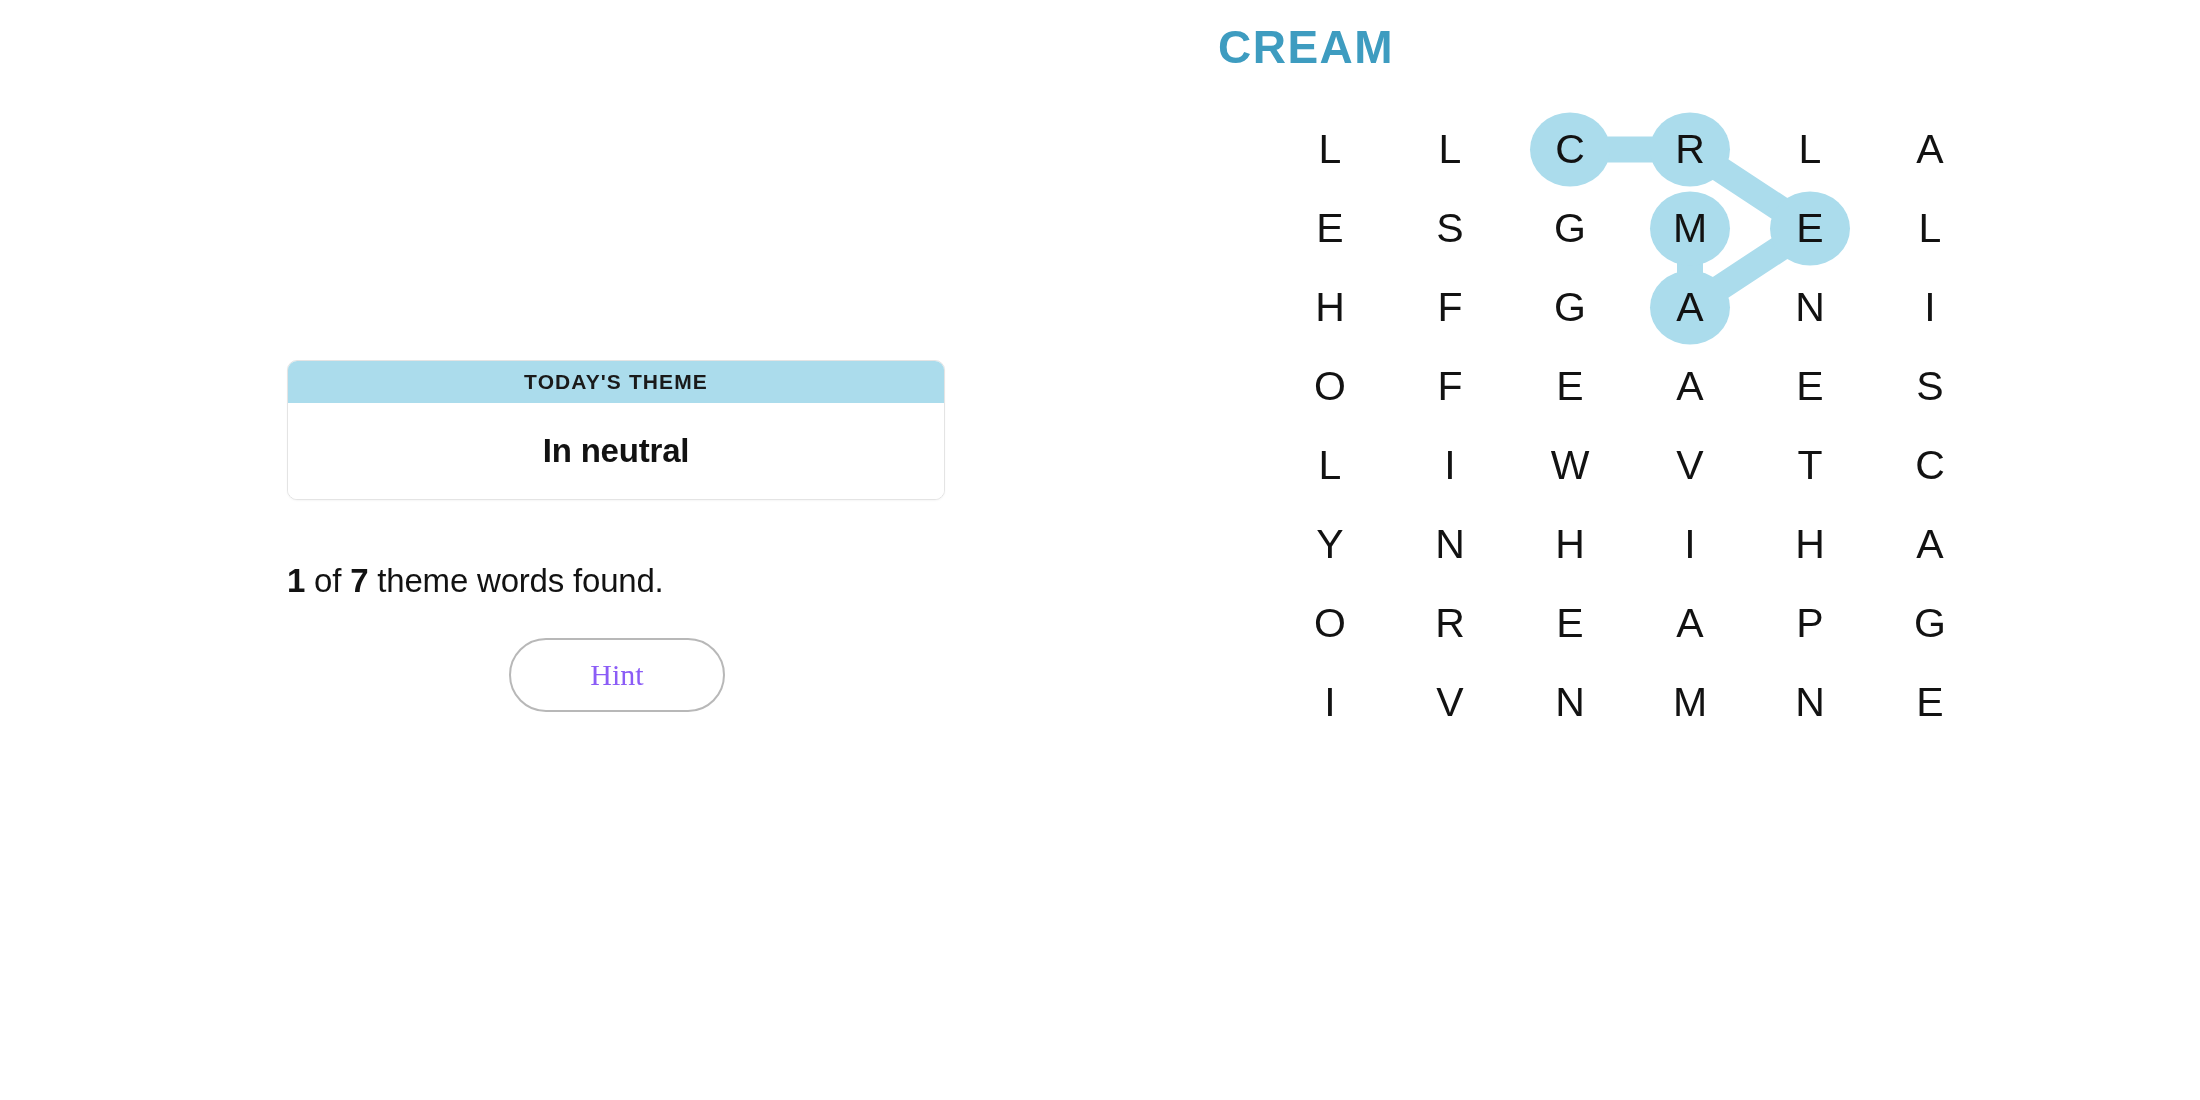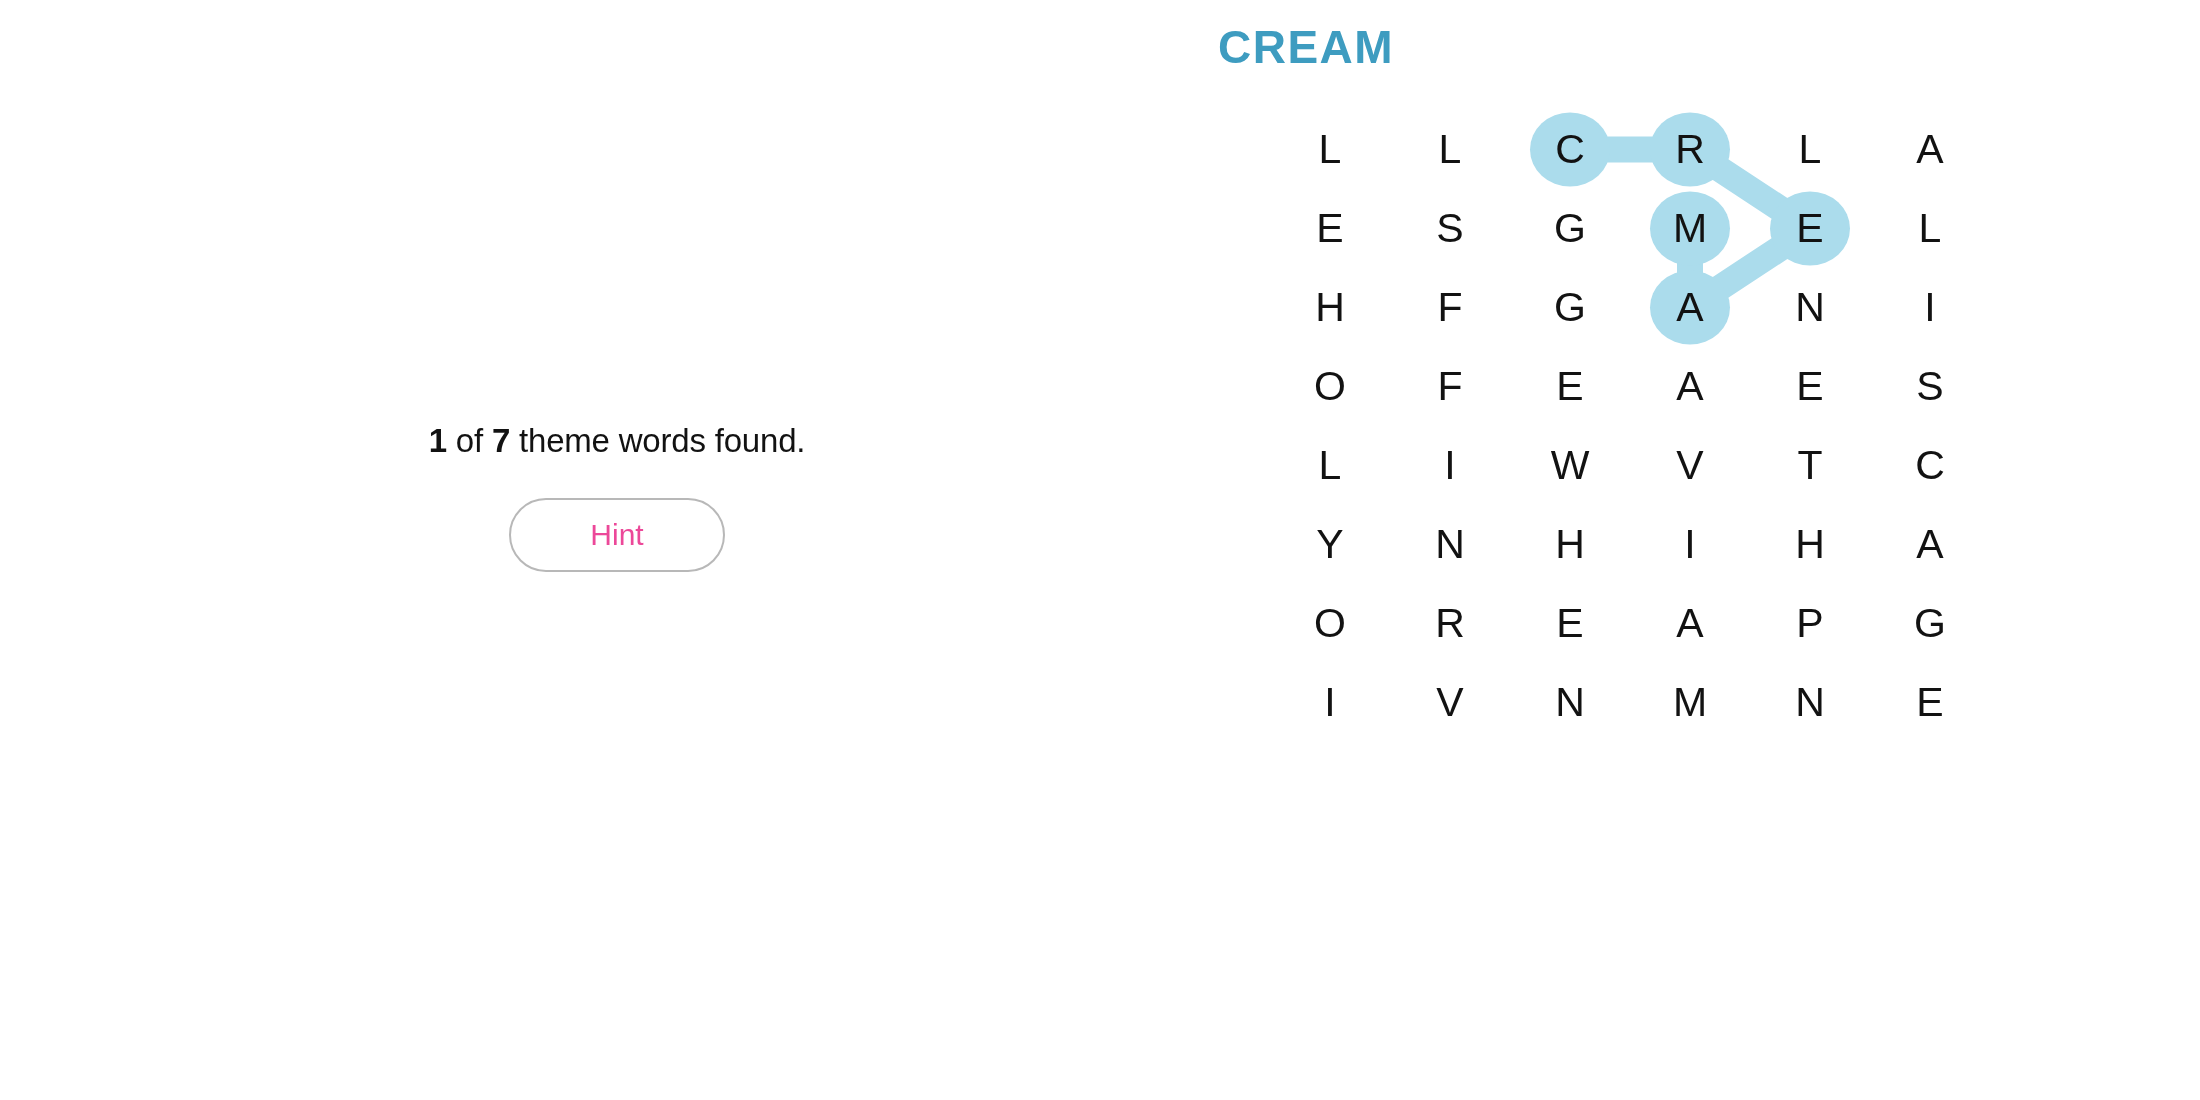--- a/index.html
+++ b/index.html
@@ -59,21 +59,21 @@
 
   #theme-text {
     font-size: 33px;
     font-weight: 700;
     color: #121212;
     letter-spacing: -0.2px;
   }
 
   #progress-line {
     margin-top: 62px;
-    text-align: center;
+    text-align: left;
     font-size: 33px;
     color: #121212;
     letter-spacing: -0.2px;
     white-space: nowrap;
   }
   #progress-line .num {
     font-weight: 700;
   }
 
   #hint-button-wrap {
@@ -81,23 +81,23 @@
     display: flex;
     justify-content: center;
   }
 
   #hint-button {
     width: 216px;
     height: 74px;
     border-radius: 37px;
     border: 2px solid #b8b8b8;
     background: #ffffff;
-    color: #ec4899;
+    color: #8b5cf6;
     font-size: 30px;
-    font-family: Liberation Sans, sans-serif;
+    font-family: Liberation Serif, serif;
     cursor: pointer;
     padding: 0;
     line-height: 70px;
   }
 
   
   #puzzle-panel {
     position: absolute;
     left: 1270px;
     top: 20px;
@@ -150,20 +150,26 @@
     z-index: 2;
   }
 </style>
 </head>
 <body>
 
 <div id="page">
 
   <div id="left-panel">
 
+    <div id="theme-card">
+      <div id="theme-card-header">TODAY'S THEME</div>
+      <div id="theme-card-body">
+        <span id="theme-text">In neutral</span>
+      </div>
+    </div>
 
     <div id="progress-line"><span class="num">1</span><span> of </span><span class="num">7</span><span> theme words found.</span></div>
 
     <div id="hint-button-wrap">
       <button id="hint-button">Hint</button>
     </div>
 
   </div>
 
   <div id="puzzle-panel">

